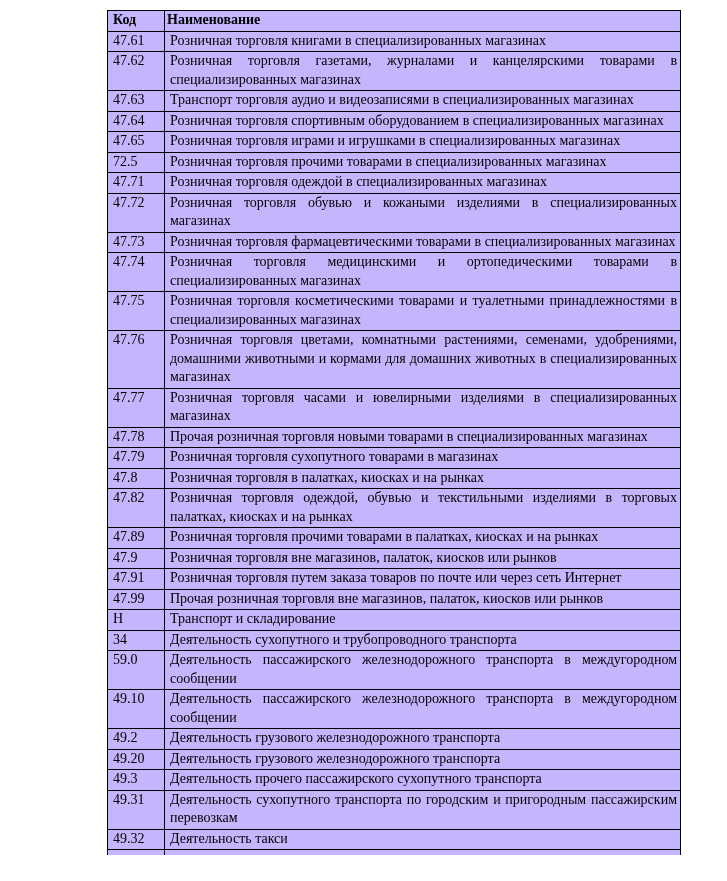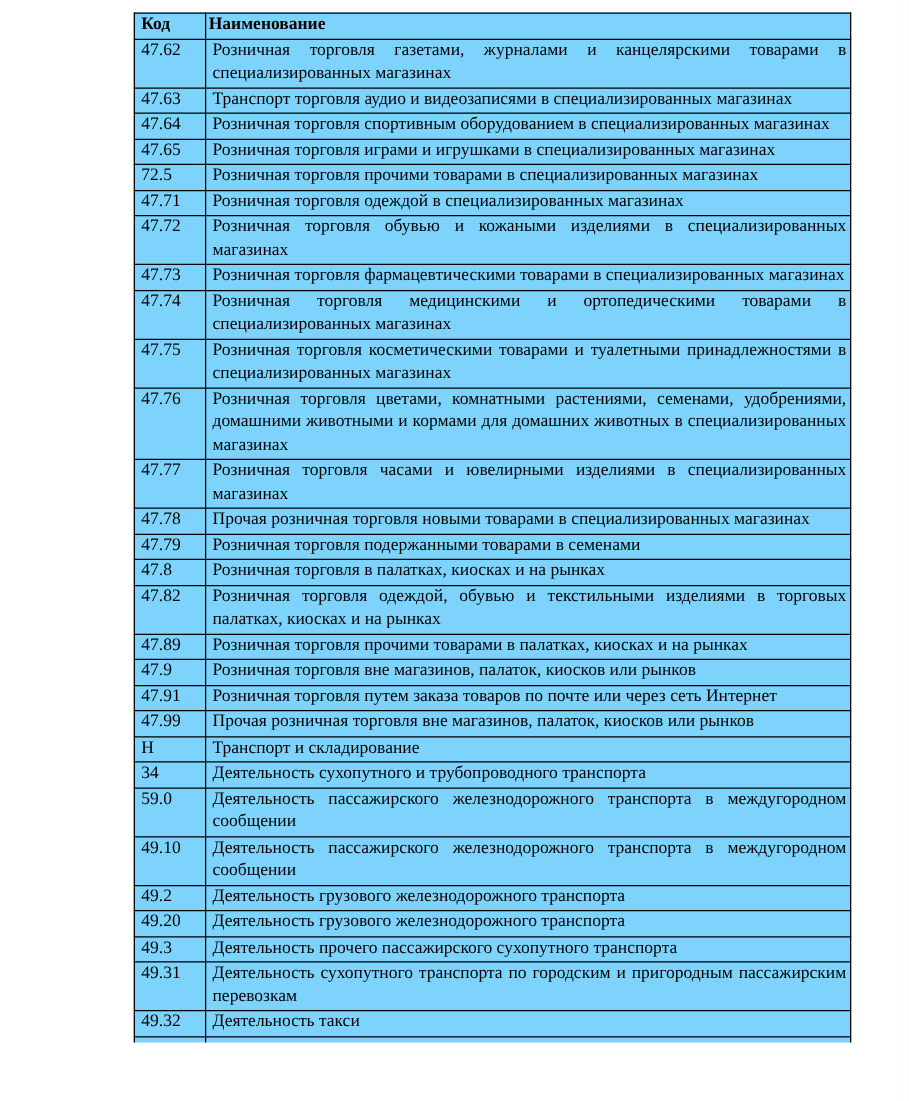--- a/index.html
+++ b/index.html
@@ -13,21 +13,21 @@
   }
   .page {
     position: absolute;
     left: 107px;
     top: 10px;
   }
   table.doc-table {
     border-collapse: collapse;
     width: 574px;
     table-layout: fixed;
-    background: #7dd3fc;
+    background: #c4b5fd;
   }
   .doc-table th, .doc-table td {
     border: 1px solid #000000;
     vertical-align: top;
     font-size: 14px;
     line-height: 18.5px;
     overflow: hidden;
   }
   .col-code { width: 57px; }
   th.col-code {
@@ -62,20 +62,24 @@
 <div class="page">
   <table class="doc-table">
     <thead>
       <tr>
         <th class="col-code">Код</th>
         <th class="col-name">Наименование</th>
       </tr>
     </thead>
     <tbody id="table-body">
         <tr>
+          <td class="col-code">47.61</td>
+          <td class="col-name">Розничная торговля книгами в специализированных магазинах</td>
+        </tr>
+        <tr>
           <td class="col-code">47.62</td>
           <td class="col-name">Розничная торговля газетами, журналами и канцелярскими товарами в специализированных магазинах</td>
         </tr>
         <tr>
           <td class="col-code">47.63</td>
           <td class="col-name">Транспорт торговля аудио и видеозаписями в специализированных магазинах</td>
         </tr>
         <tr>
           <td class="col-code">47.64</td>
           <td class="col-name">Розничная торговля спортивным оборудованием в специализированных магазинах</td>
@@ -115,21 +119,21 @@
         <tr>
           <td class="col-code">47.77</td>
           <td class="col-name">Розничная торговля часами и ювелирными изделиями в специализированных магазинах</td>
         </tr>
         <tr>
           <td class="col-code">47.78</td>
           <td class="col-name">Прочая розничная торговля новыми товарами в специализированных магазинах</td>
         </tr>
         <tr>
           <td class="col-code">47.79</td>
-          <td class="col-name">Розничная торговля подержанными товарами в семенами</td>
+          <td class="col-name">Розничная торговля сухопутного товарами в магазинах</td>
         </tr>
         <tr>
           <td class="col-code">47.8</td>
           <td class="col-name">Розничная торговля в палатках, киосках и на рынках</td>
         </tr>
         <tr>
           <td class="col-code">47.82</td>
           <td class="col-name">Розничная торговля одеждой, обувью и текстильными изделиями в торговых палатках, киосках и на рынках</td>
         </tr>
         <tr>

